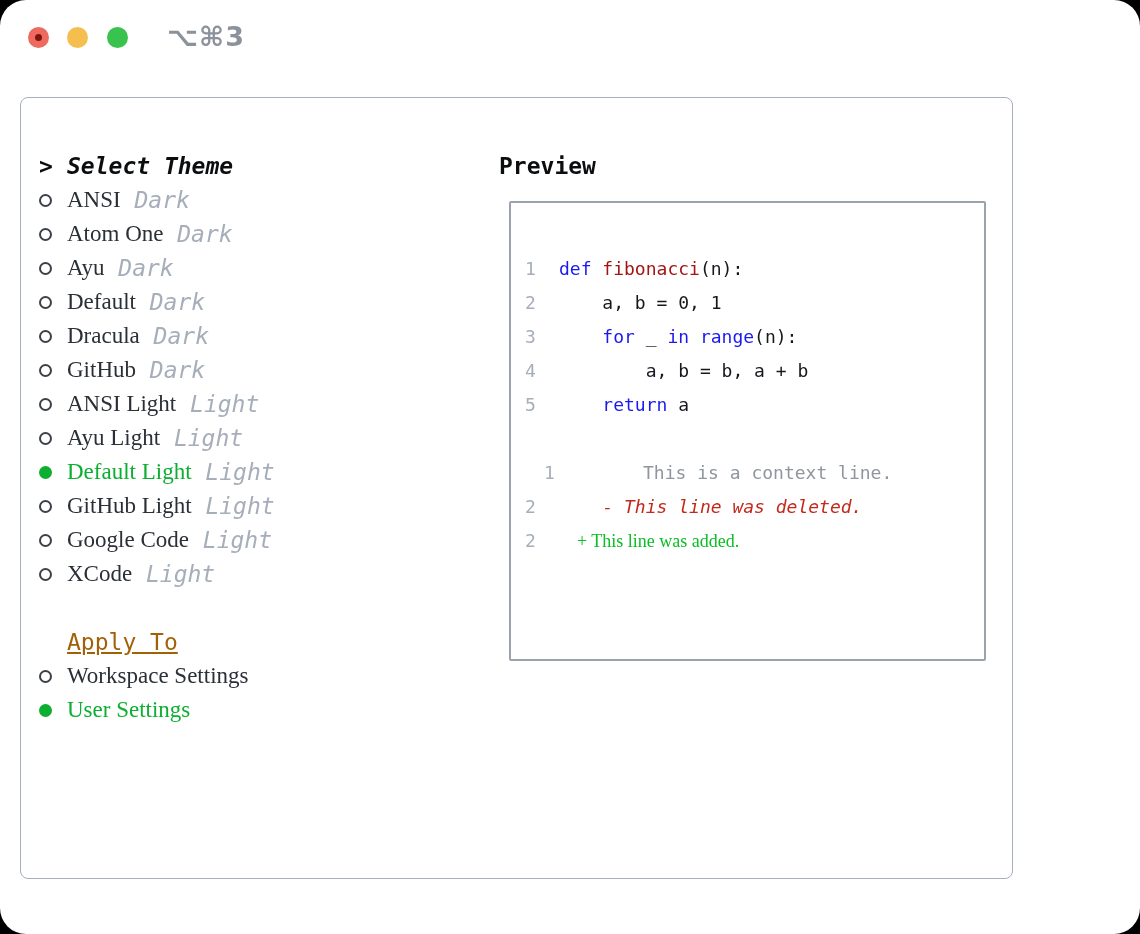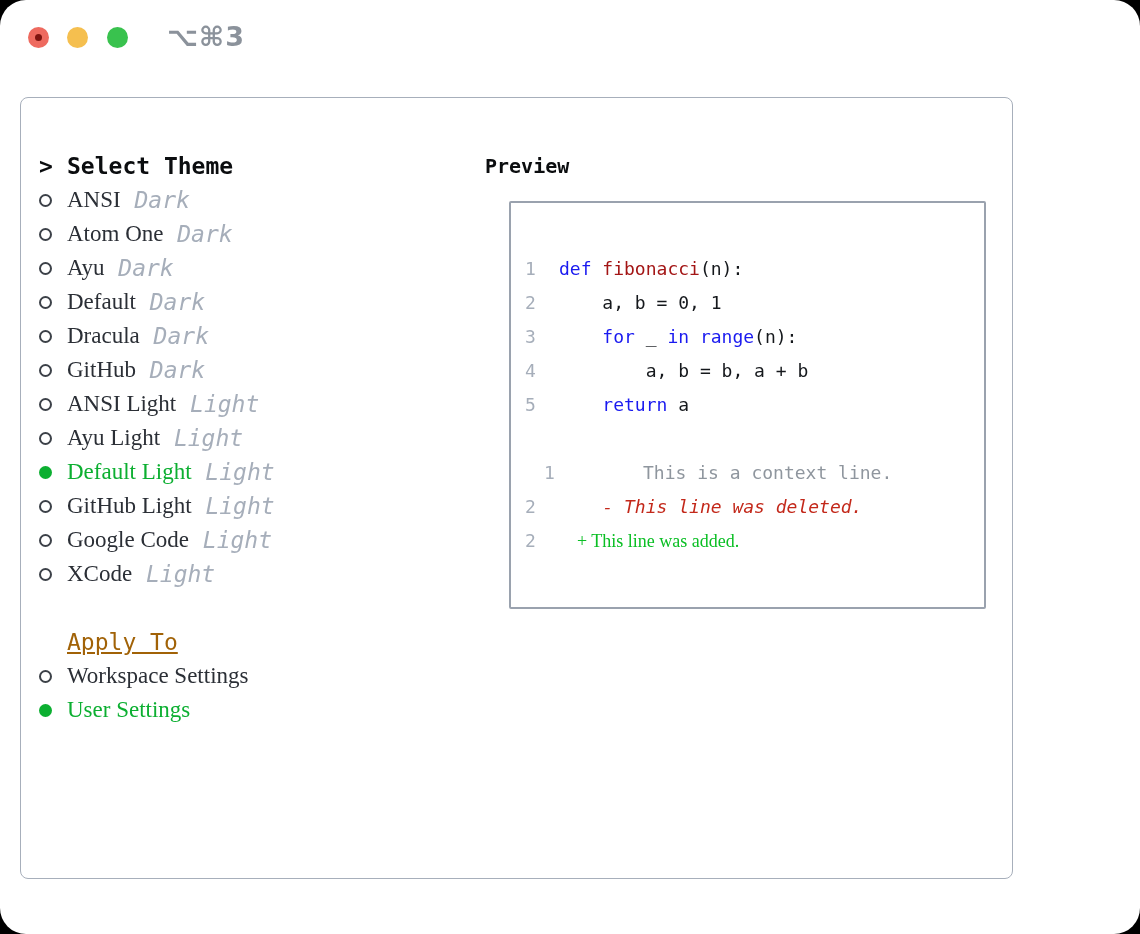--- a/index.html
+++ b/index.html
@@ -38,36 +38,36 @@
   
   .panel{
     position:absolute;left:20px;top:97px;width:993px;height:782px;
     border:1.5px solid var(--border-gray);border-radius:8px;background:#fff;
   }
   
   .left-col{position:absolute;left:18px;top:51px;width:440px;font-size:23px;color:var(--text-dark);}
   .row{height:34px;display:flex;align-items:center;white-space:pre;}
   .row .marker{width:28px;display:flex;align-items:center;flex:0 0 28px;}
   .prompt{font-weight:bold;color:#0b0d0f;}
-  .list-title{font-weight:bold;color:#0b0d0f;}
+  .list-title{font-weight:bold;color:#0b0d0f;font-style:italic;}
   .radio{width:13px;height:13px;border-radius:50%;border:2px solid #3c4148;}
   .radio.on{border:none;background:var(--accent-green);}
   .row .label{color:var(--text-dark);font-family:Liberation Serif, serif;}
   .row.selected .label{color:var(--accent-green);}
   .variant{color:var(--muted-gray);margin-left:0.6em;font-style:italic;}
   .section-title{color:#a16207;text-decoration:underline;}
   .spacer{height:34px;}
   .hint{height:34px;display:flex;align-items:center;color:var(--muted-gray);white-space:pre;}
   
   .preview-title{
-    position:absolute;left:464px;top:51px;height:34px;display:flex;align-items:center;
-    font-size:20px;font-weight:bold;color:#0b0d0f;
+    position:absolute;left:478px;top:51px;height:34px;display:flex;align-items:center;
+    font-size:23px;font-weight:bold;color:#0b0d0f;
   }
   .preview-box{
-    position:absolute;left:488px;top:103px;width:477px;height:408px;
+    position:absolute;left:488px;top:103px;width:477px;height:460px;
     border:2px solid #9aa2ae;border-radius:2px;background:#fff;overflow:hidden;
   }
   .code{padding:49px 0 0 14px;font-size:18px;line-height:34px;}
   .code-line{white-space:pre;height:34px;}
   .ln{display:inline-block;width:34px;color:var(--muted-gray);}
   .c-kw{color:var(--keyword-blue);}
   .c-fn{color:var(--function-red);}
   .c-tx{color:#15181c;}
   .c-ctx{color:var(--context-gray);}
   .c-del{color:var(--deleted-red);font-style:italic;}

